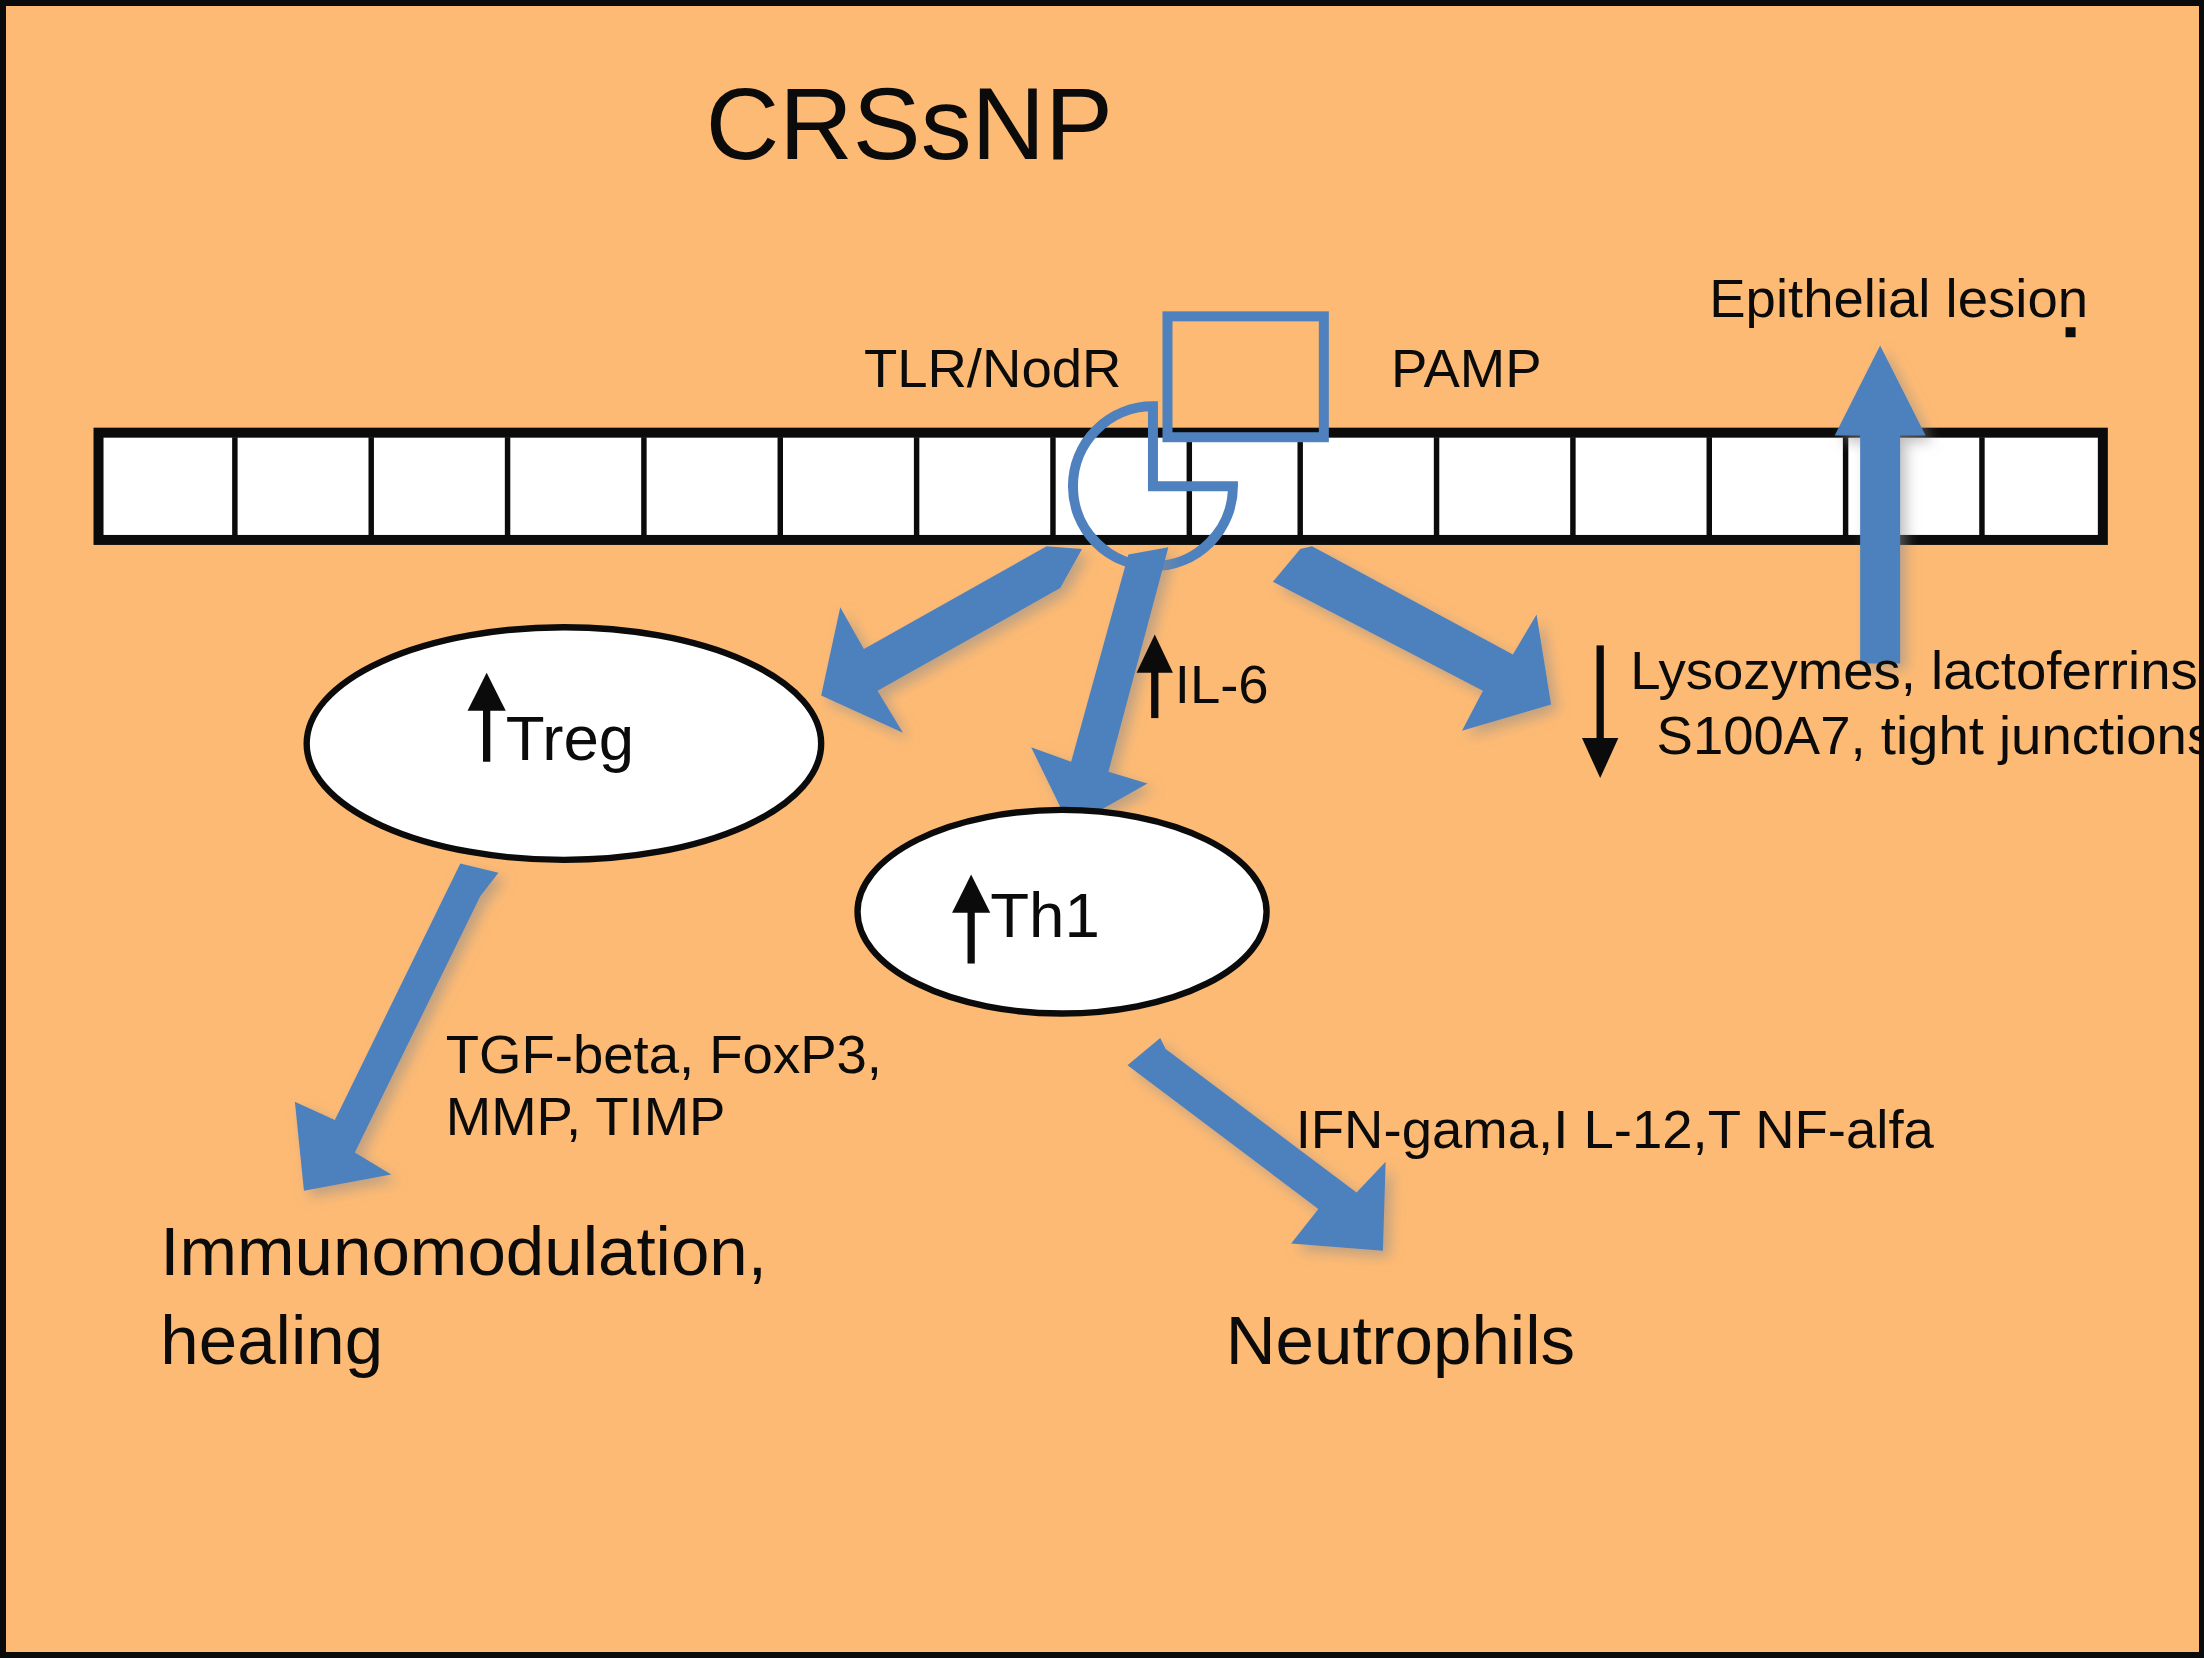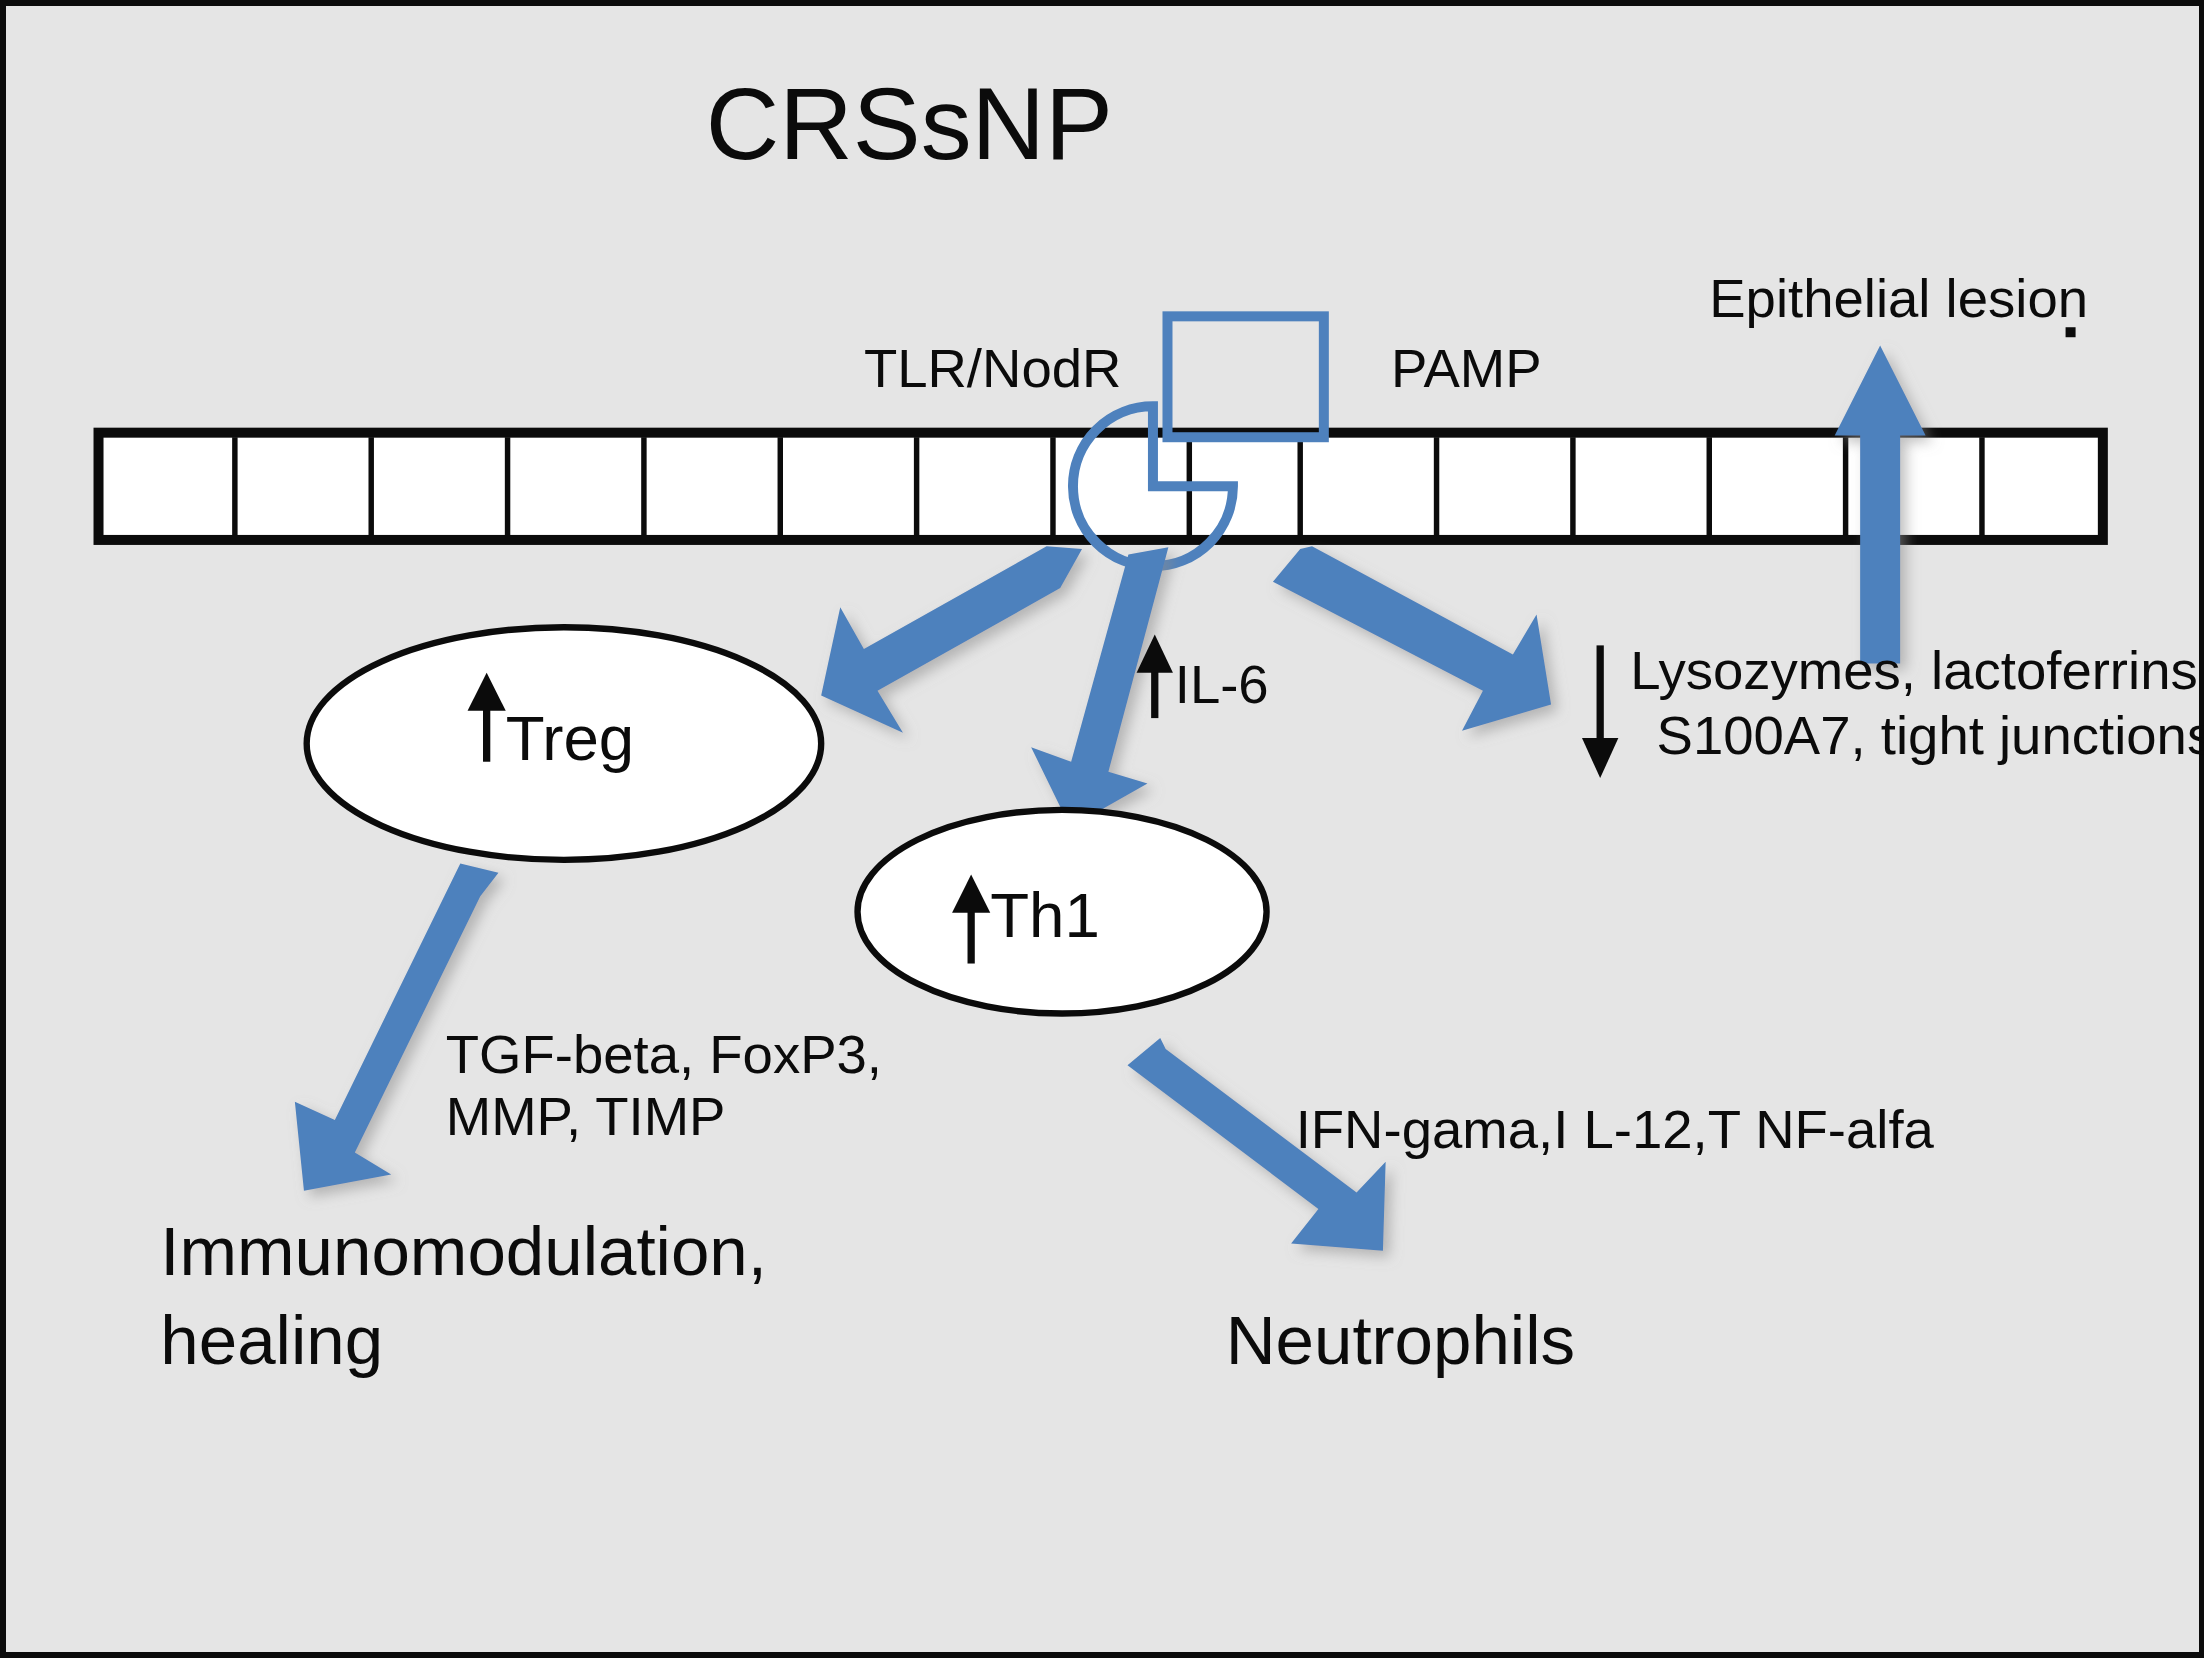--- a/index.html
+++ b/index.html
@@ -8,21 +8,21 @@
     padding: 0;
     background: #ffffff;
   }
   body {
     font-family: "Liberation Sans", sans-serif;
   }
   #figure-root {
     position: relative;
     width: 2205px;
     height: 1658px;
-    background: #e5e5e5;
+    background: #fdba74;
     box-sizing: border-box;
     overflow: hidden;
   }
   #figure-border {
     position: absolute;
     left: 0; top: 0;
     width: 2205px;
     height: 1658px;
     box-sizing: border-box;
     border: 6.4px solid #0b0b0b;

